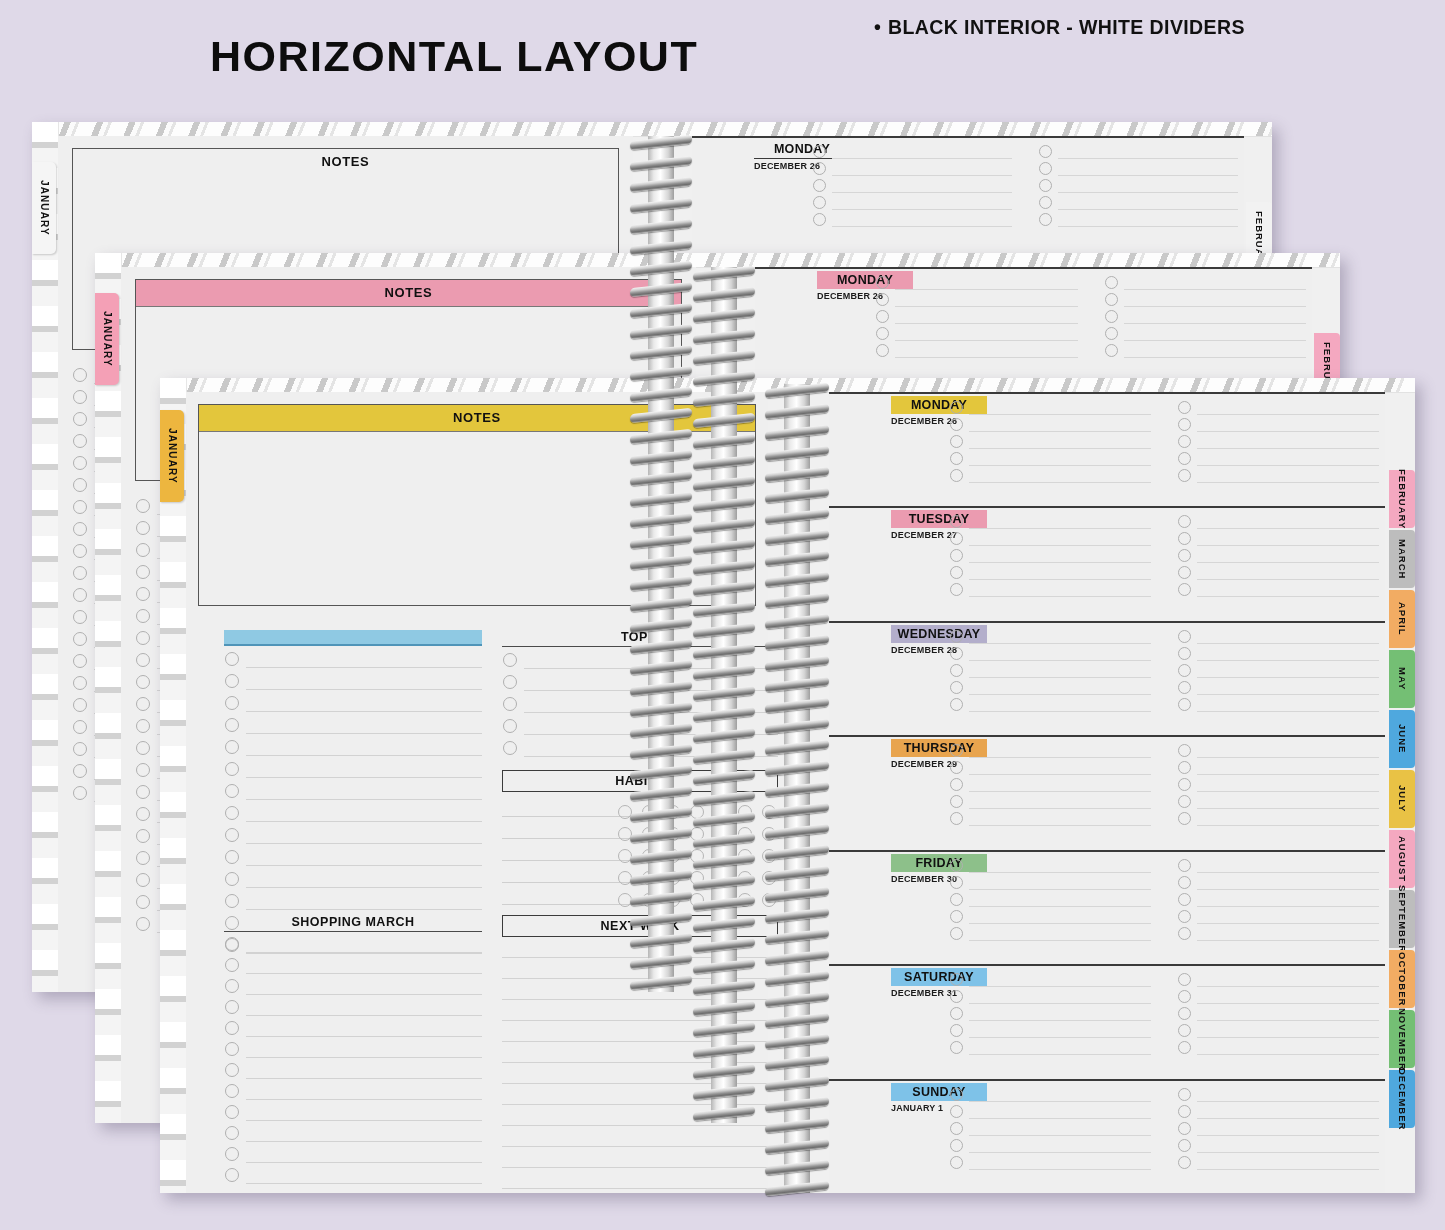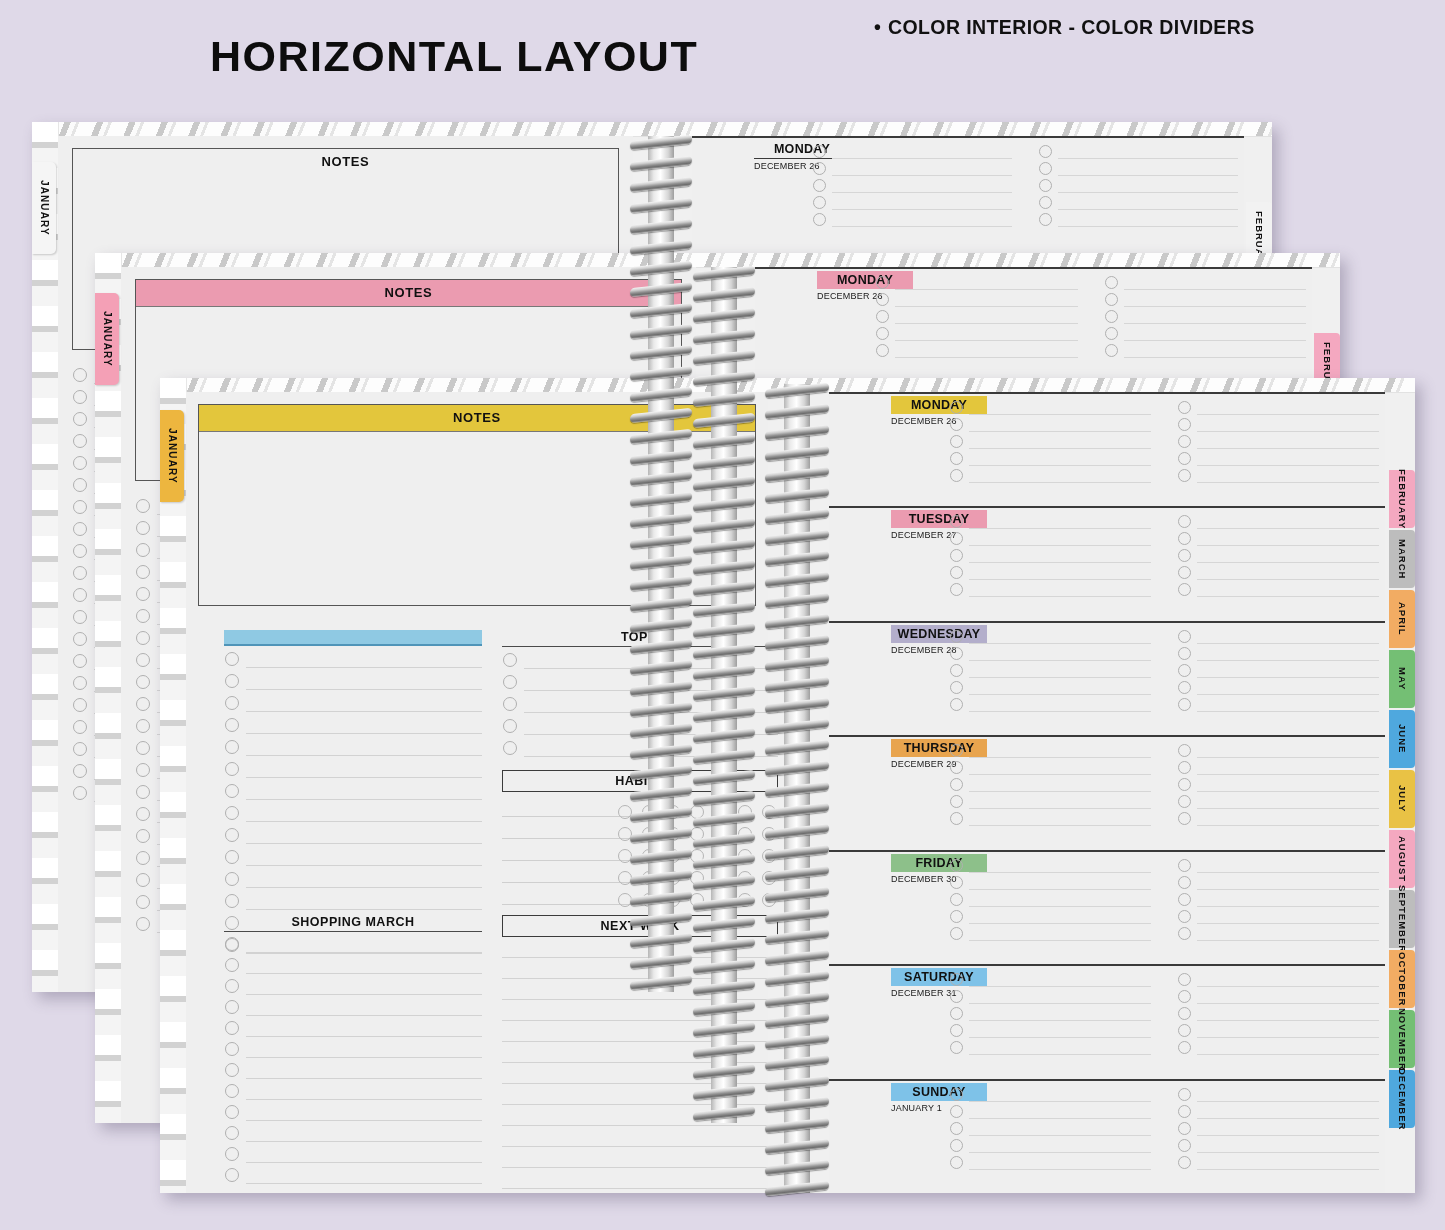--- a/index.html
+++ b/index.html
@@ -105,21 +105,21 @@
 
   
   .day{position:absolute;left:0;right:0;}
   .day .topline{border-top:2px solid #3a3a3a;}
   .day .nameWrap{position:absolute;left:14px;top:4px;width:96px;margin-left:48px;}
   .day .nm{
     text-align:center;font-size:12.5px;font-weight:bold;color:#111;letter-spacing:.3px;
     padding:2px 0;
   }
   .day .nm.ul{border-bottom:1.6px solid #3a3a3a;}
-  .day .dt{font-size:9px;font-weight:normal;color:#1a1a1a;margin-top:2px;letter-spacing:.2px;}
+  .day .dt{font-size:9px;font-weight:bold;color:#1a1a1a;margin-top:2px;letter-spacing:.2px;}
   .day .cols{position:absolute;left:120px;right:6px;top:6px;display:flex;gap:26px;}
   .day .col{flex:1;}
   .day .col .row{height:17px;}
   .day .col .row .ln{left:20px;border-bottom:1px solid #d6d6d6;}
   .day .col .row .cb{width:11px;height:11px;bottom:1px;}
 
   
   .vtab{
     position:absolute;display:flex;align-items:center;justify-content:center;
     border-radius:0 5px 5px 0;
@@ -140,21 +140,21 @@
     font-size:9.5px;font-weight:bold;letter-spacing:1px;color:#111;white-space:nowrap;
   }
 </style>
 </head>
 <body>
 
 <div class="page-title">HORIZONTAL LAYOUT</div>
 
 <div class="feature-list">
   <div>
-    <span class="bullet">•</span><span>COLOR INTERIOR - COLOR DIVIDERS</span>
+    <span class="bullet">•</span><span>BLACK INTERIOR - WHITE DIVIDERS</span>
   </div>
 </div>
 
 <div class="planner" style="left:32px;top:122px;width:1240px;height:870px;">
   <div class="book">
     <div class="topedge"></div>
     <div class="leftedge"></div>
 
     <div class="page left" style="left:26px;top:14px;width:575px;bottom:0;">
       <div class="notes plain" style="left:14px;top:12px;right:14px;height:200px;">

